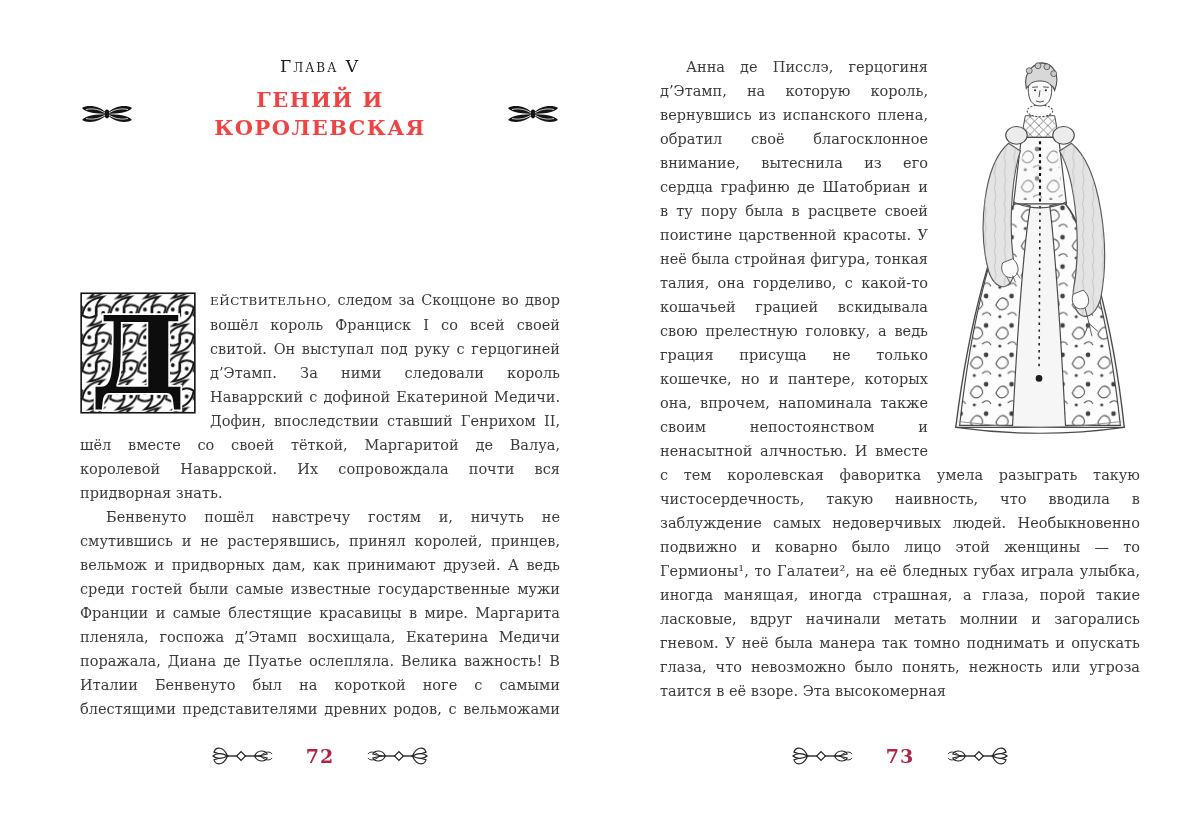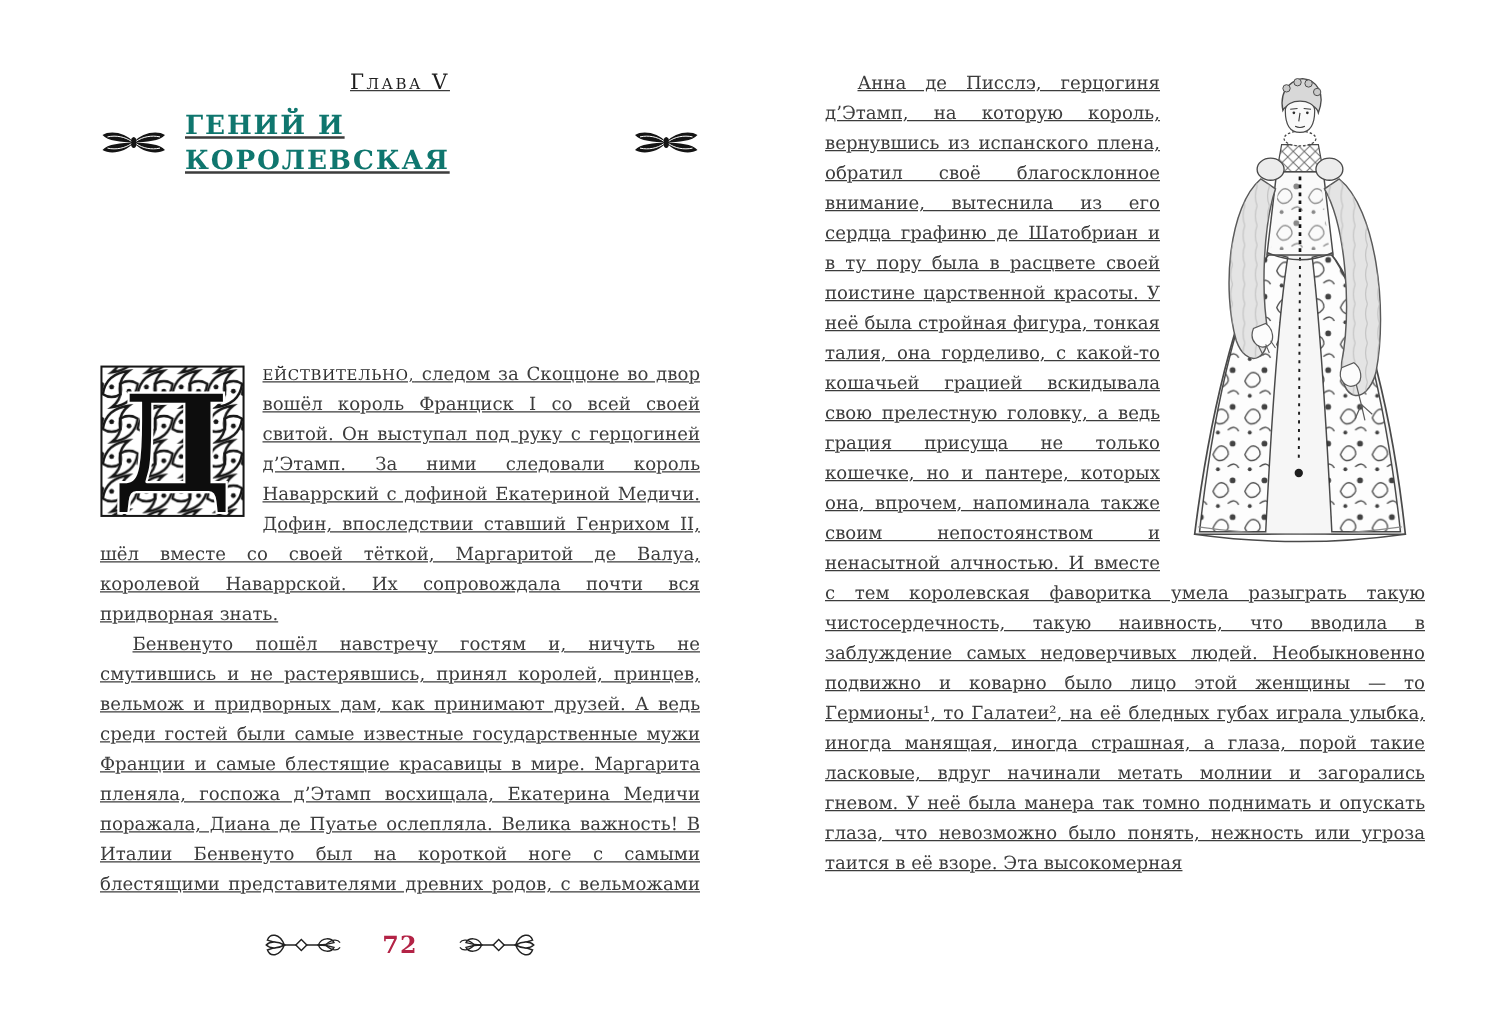--- a/index.html
+++ b/index.html
@@ -1,25 +1,25 @@
 <!DOCTYPE html>
 <html lang="ru"><head>
 <meta charset="utf-8">
 <style>
   html,body{margin:0;padding:0;background:#ffffff;}
   .canvas{position:relative;width:1200px;height:822px;background:#ffffff;overflow:hidden;
           font-family:"DejaVu Serif", "Liberation Serif", serif;color:#3c3c3c;}
-  .page{position:absolute;top:55px;width:480px;text-decoration:underline;}
+  .page{position:absolute;top:55px;width:480px;}
   .page-left{left:80px;height:668px;overflow:hidden;}
   .page-right{left:660px;height:672px;overflow:hidden;}
 
   .chapter{ text-align:center;font-variant:small-caps;font-size:17px;letter-spacing:2px;
             color:#1d1d1d;line-height:22px;}
   .title-row{display:flex;align-items:center;justify-content:center;gap:14px;margin-top:9px;}
-  .title-text{color:#0f766e;font-weight:bold;font-size:21px;letter-spacing:1.5px;line-height:28px;}
+  .title-text{color:#ef4444;font-weight:bold;font-size:21px;letter-spacing:1.5px;line-height:28px;text-align:center;}
   .fleuron-title{flex:0 0 auto;}
 
   .body{margin-top:146px;font-size:14.5px;line-height:24px;text-align:justify;}
   .body p{margin:0;}
   .indent{text-indent:26px;}
   .dropcap{float:left;margin:4px 14px 2px 0;}
   .lead{text-transform:uppercase;font-size:0.82em;letter-spacing:0.6px;color:#2a2a2a;}
 
   .rp-body{font-size:14.5px;line-height:24px;text-align:justify;}
   .rp-body p{margin:0;}
@@ -164,14 +164,23 @@
   <footer class="folio folio-left">
     <svg width="62" height="24" viewBox="0 0 64 24">
         <use href="#fleuron-tulip"></use>
       </svg>
     <span class="folio-number">72</span>
     <svg width="62" height="24" viewBox="0 0 64 24">
         <use href="#fleuron-tulip" transform="translate(64,0) scale(-1,1)"></use>
       </svg>
   </footer>
 
+  <footer class="folio folio-right">
+    <svg width="62" height="24" viewBox="0 0 64 24">
+        <use href="#fleuron-tulip"></use>
+      </svg>
+    <span class="folio-number">73</span>
+    <svg width="62" height="24" viewBox="0 0 64 24">
+        <use href="#fleuron-tulip" transform="translate(64,0) scale(-1,1)"></use>
+      </svg>
+  </footer>
 
 </div>
 
 </body></html>

